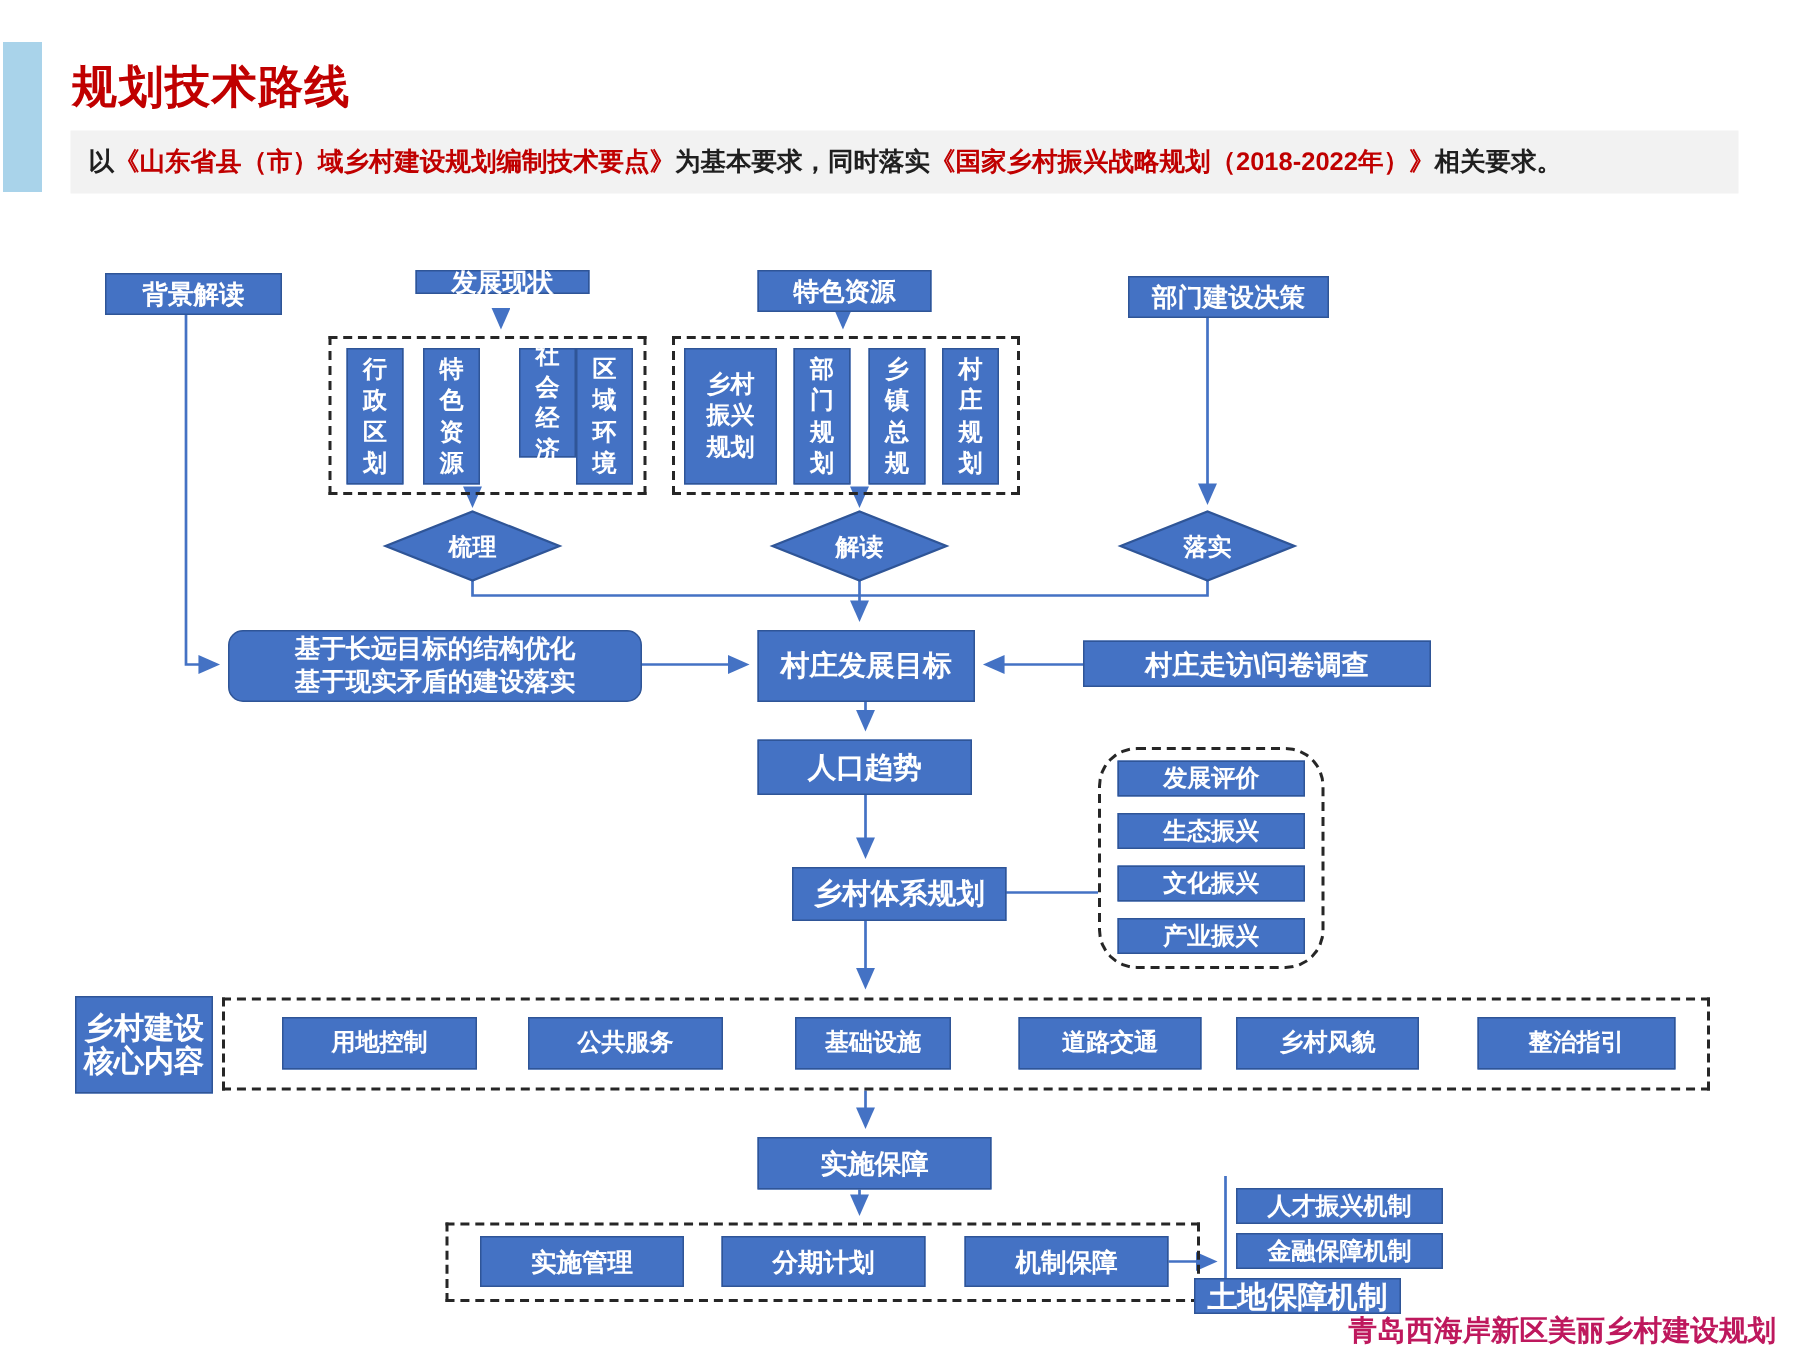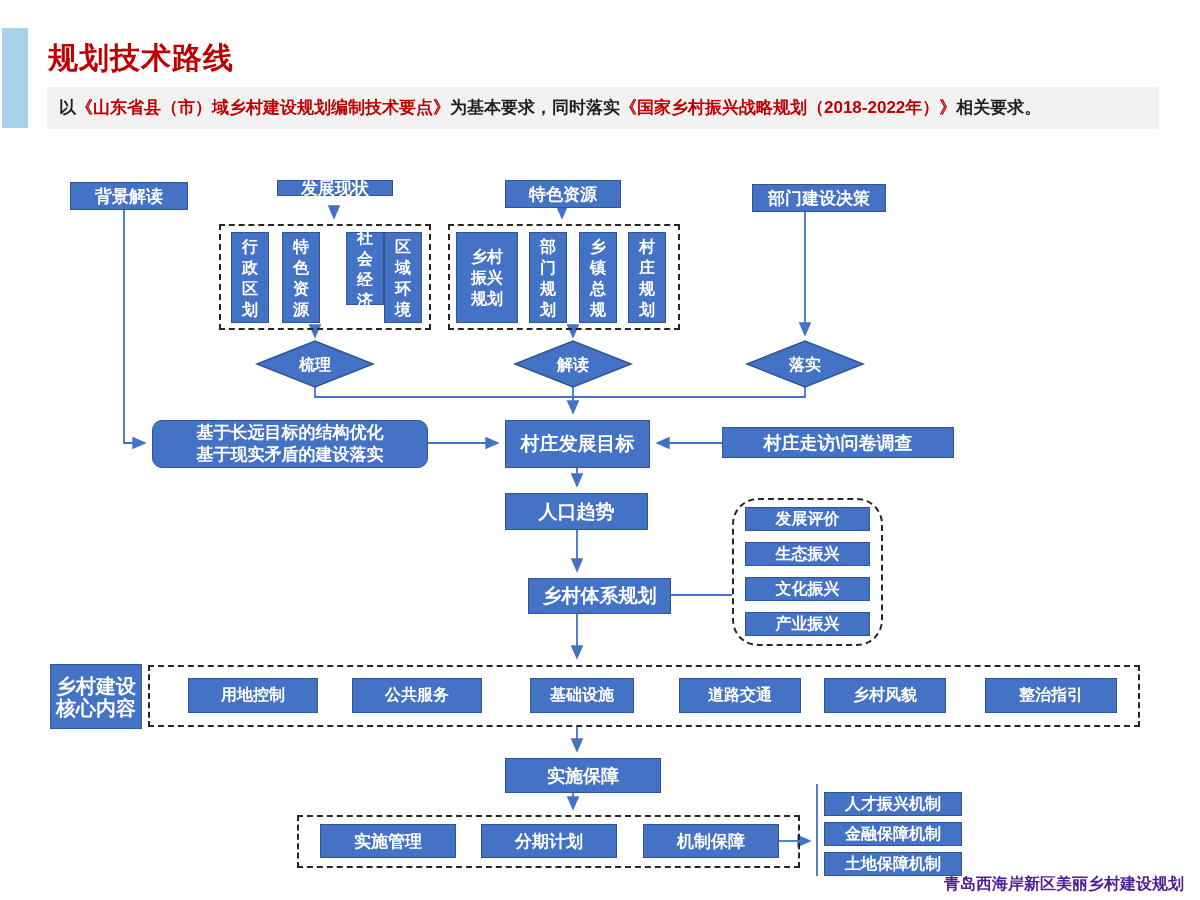--- a/index.html
+++ b/index.html
@@ -17,21 +17,21 @@
      display:flex;align-items:center;justify-content:center;text-align:center;
      box-sizing:border-box;font-size:17px;}
   .vgroup{position:absolute;border:2px dashed #262626;box-sizing:border-box;}
   .vn{font-size:16px;line-height:21px;}
   .vn .vtxt{width:17px;word-break:break-all;}
   .vn .vtxt2{width:34px;word-break:break-all;}
   .dlabel{position:absolute;color:#fff;font-size:16px;width:80px;text-align:center;z-index:3;}
   .dashed-box{position:absolute;border:2px dashed #262626;box-sizing:border-box;}
   .round-group{border-radius:26px;}
   .two-line{flex-direction:column;line-height:22px;}
-  #footer-caption{right:16px;top:874px;font-size:16px;color:#4c1d95;}
+  #footer-caption{right:16px;top:874px;font-size:19px;color:#be185d;}
   svg{position:absolute;left:0;top:0;}
 </style>
 </head>
 <body>
 
 <div id="canvas">
 
   <svg width="1200" height="900" viewBox="0 0 1200 900">
     <defs>
       <marker id="arw" markerWidth="9" markerHeight="9" refX="6.5" refY="3.5" orient="auto">
@@ -138,17 +138,17 @@
   <div class="n" style="left:985px;top:678px;width:132px;height:35px;font-size:16px;">整治指引</div>
 
   <div class="n" style="left:505px;top:758px;width:156px;height:35px;font-size:18px;">实施保障</div>
   <div class="dashed-box" style="left:297px;top:815px;width:503px;height:53px;"></div>
   <div class="n" style="left:320px;top:824px;width:136px;height:34px;text-align:center;">实施管理</div>
   <div class="n" style="left:481px;top:824px;width:136px;height:34px;">分期计划</div>
   <div class="n" style="left:643px;top:824px;width:136px;height:34px;text-align:center;">机制保障</div>
 
   <div class="n" style="left:824px;top:792px;width:138px;height:24px;font-size:16px;">人才振兴机制</div>
   <div class="n" style="left:824px;top:822px;width:138px;height:24px;font-size:16px;">金融保障机制</div>
-  <div class="n" style="left:824px;top:852px;width:138px;height:24px;font-size:16px;">土地保障机制</div>
+  <div class="n" style="left:796px;top:852px;width:138px;height:24px;font-size:20px;">土地保障机制</div>
 
   <div class="abs" id="footer-caption">青岛西海岸新区美丽乡村建设规划</div>
 
 </div>
 
 </body></html>

